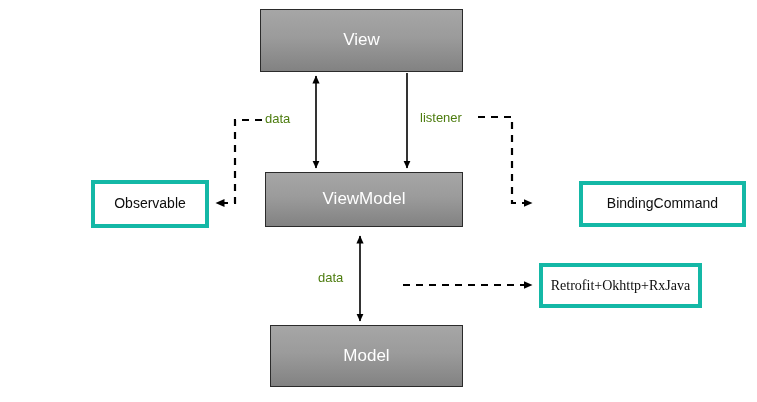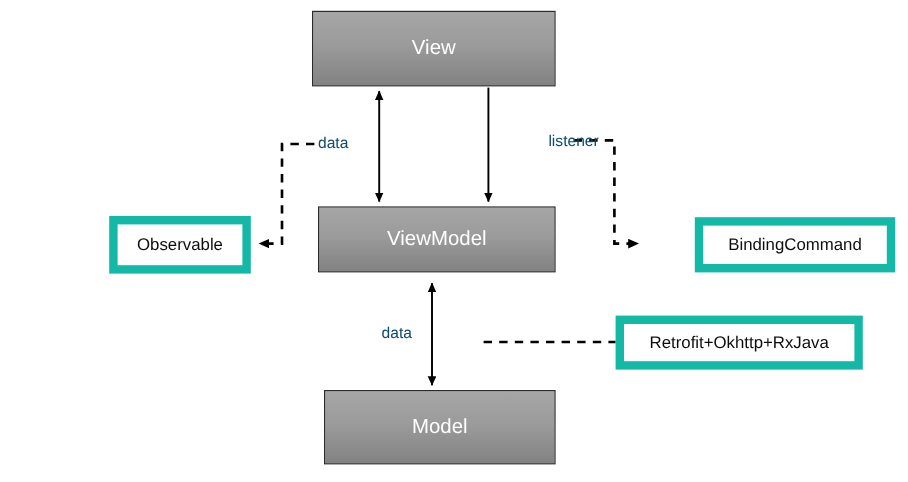--- a/index.html
+++ b/index.html
@@ -26,34 +26,34 @@
     text-align: center;
   }
   .node-filled {
     background: linear-gradient(to bottom, #a6a6a6 0%, #9b9b9b 45%, #828282 100%);
     border: 1px solid #2b2b2b;
     color: #ffffff;
     font-size: 17px;
   }
   .node-plain {
     background: #ffffff;
-    border: 7px solid #14b8a6;
+    border: 4px solid #14b8a6;
     color: #0d0d0d;
     font-size: 14px;
     text-align: right;
   }
   .node-label {
     display: block;
     line-height: 1.1;
     pointer-events: none;
   }
   .edge-label {
     position: absolute;
     font-size: 13px;
-    color: #0c4a6e;
+    color: #4d7c0f;
     white-space: nowrap;
   }
   svg.edges {
     position: absolute;
     left: 0;
     top: 0;
     width: 757px;
     height: 402px;
     overflow: visible;
   }
@@ -113,23 +113,23 @@
   </div>
 
   <div class="node node-plain" style="left:91px; top:180px; width:118px; height:48px;">
     <span class="node-label">Observable</span>
   </div>
 
   <div class="node node-plain" style="left:539px; top:181px; width:167px; height:46px;margin-left:40px;">
     <span class="node-label">BindingCommand</span>
   </div>
 
-  <div class="node node-plain" style="left:513px; top:263px; width:206px; height:45px;">
+  <div class="node node-plain" style="left:539px; top:263px; width:163px; height:45px;font-family:Liberation Serif, serif;">
     <span class="node-label">Retrofit+Okhttp+RxJava</span>
   </div>
 
   <span class="edge-label" style="left:265px; top:111px;">data</span>
 
-  <span class="edge-label" style="left:437px; top:110px;padding-left:20px;">listener</span>
+  <span class="edge-label" style="left:400px; top:110px;padding-left:20px;">listener</span>
 
   <span class="edge-label" style="left:318px; top:270px;">data</span>
 
 </div>
 
 </body></html>

